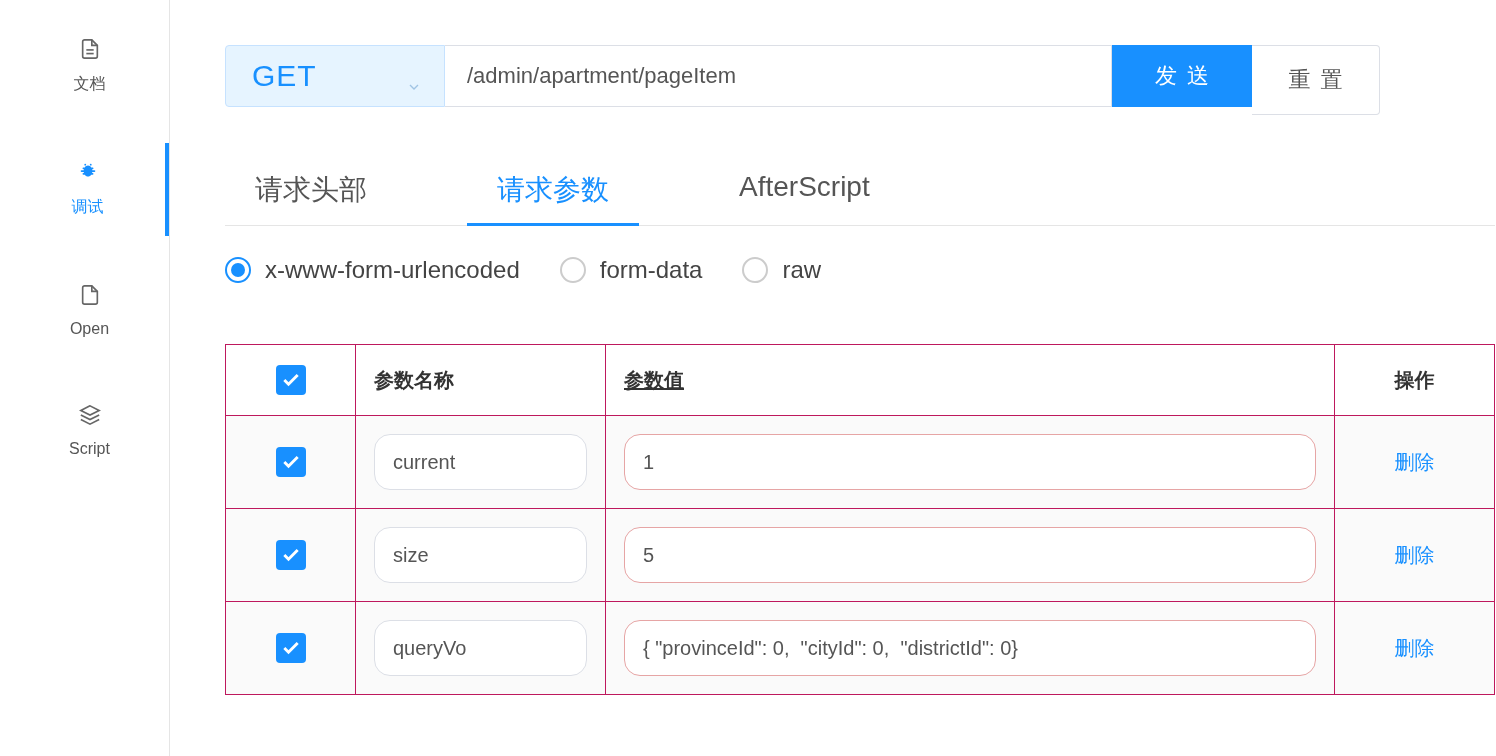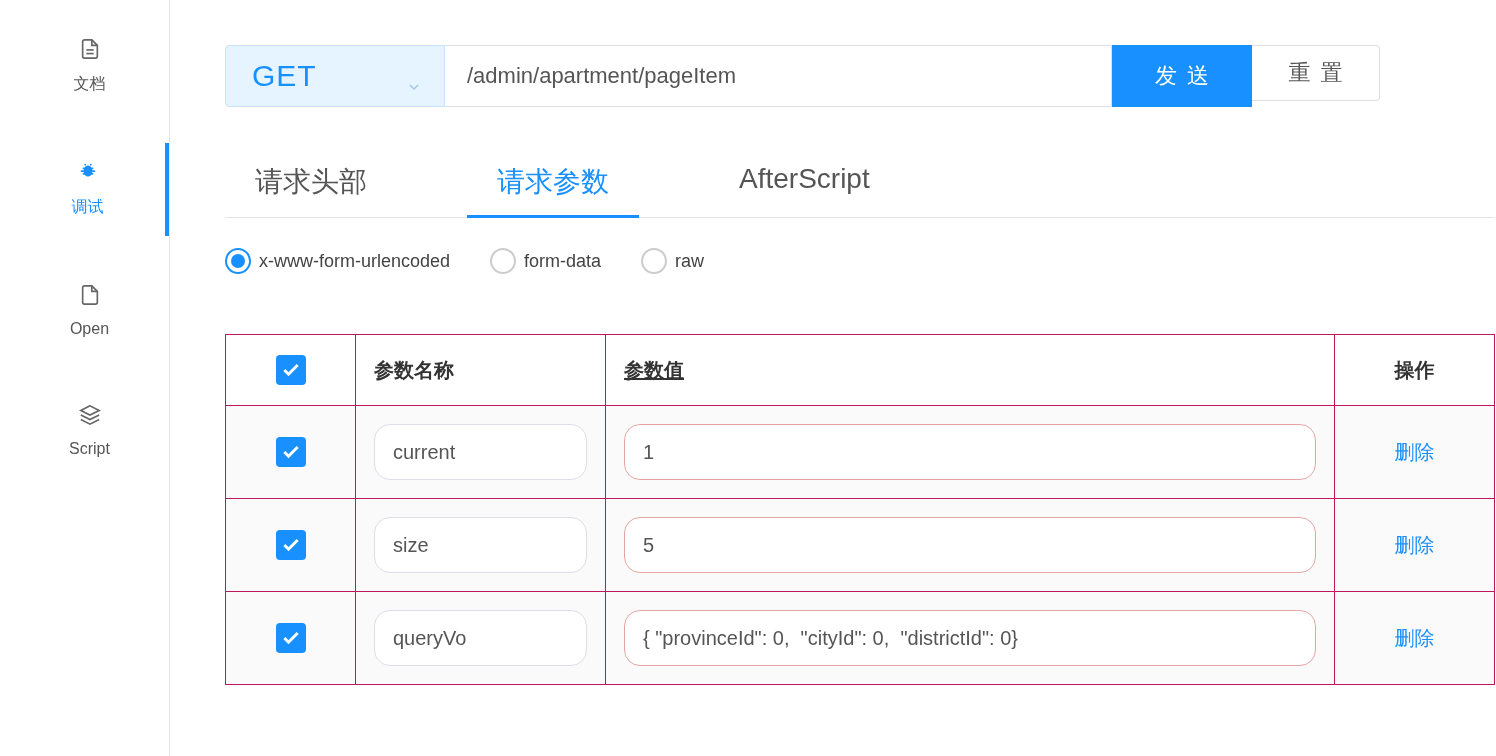--- a/index.html
+++ b/index.html
@@ -88,21 +88,21 @@
       background: #1890ff;
       color: white;
       border: none;
       font-size: 22px;
       cursor: pointer;
       letter-spacing: 10px;
       padding-left: 10px;
     }
     .reset-btn {
       width: 128px;
-      height: 56px;
+      height: 70px;
       background: white;
       color: #555;
       border: 1px solid #dcdfe6;
       border-left: none;
       border-radius: 0 4px 4px 0;
       font-size: 22px;
       cursor: pointer;
       letter-spacing: 10px;
       padding-left: 10px;
     }
@@ -134,23 +134,23 @@
     }
     .body-types {
       display: flex;
       margin-top: 30px;
       gap: 40px;
       align-items: center;
     }
     .radio-option {
       display: flex;
       align-items: center;
-      gap: 8px;
-      cursor: pointer;
-      font-size: 18px;
+      gap: 14px;
+      cursor: pointer;
+      font-size: 24px;
       color: #444;
     }
     .radio-circle {
       width: 26px;
       height: 26px;
       border: 2px solid #ccc;
       border-radius: 50%;
       display: inline-flex;
       align-items: center;
       justify-content: center;

